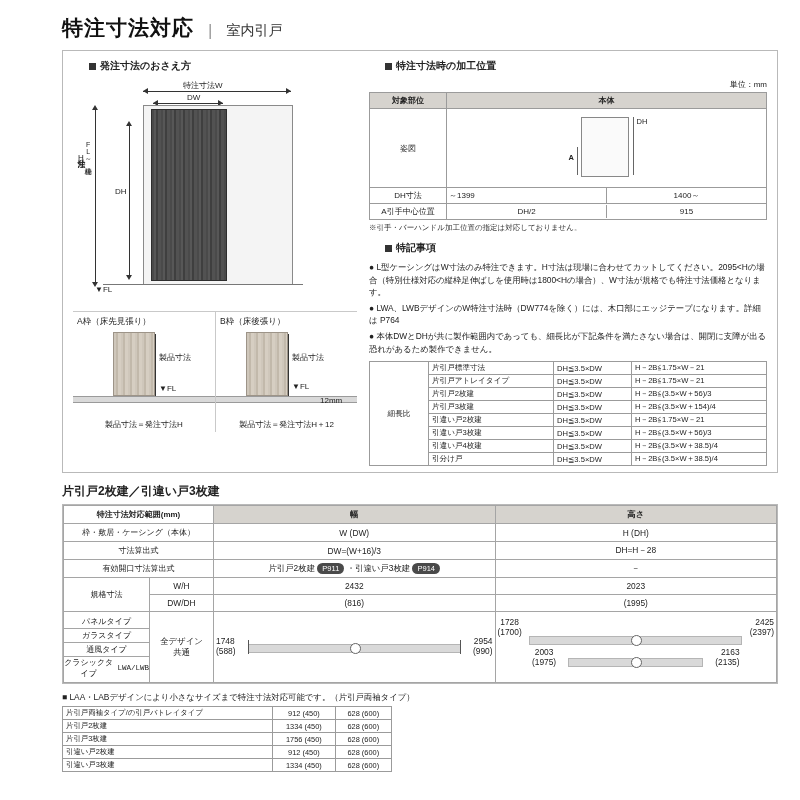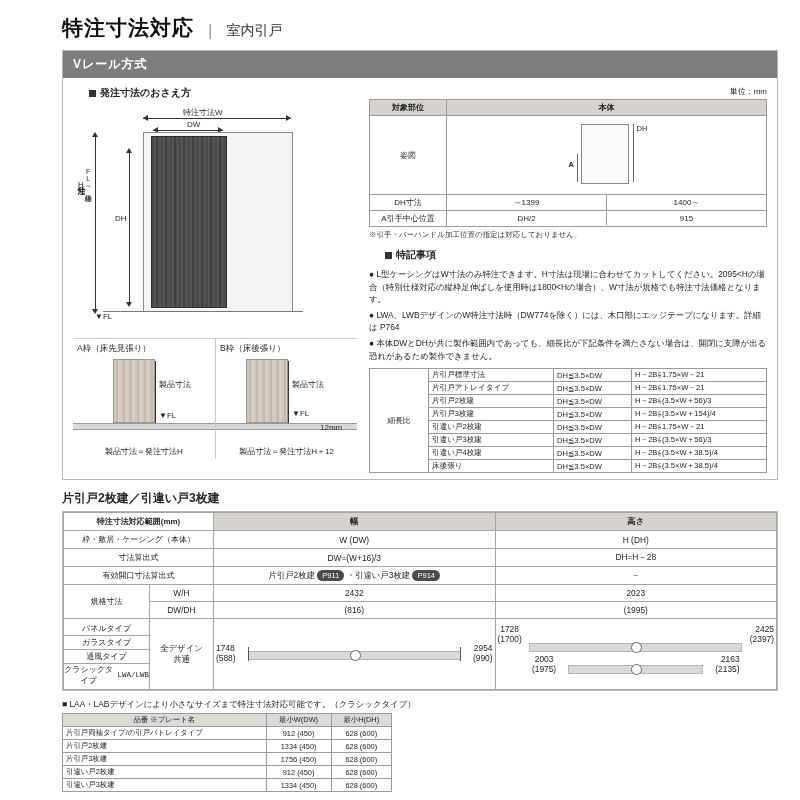--- a/index.html
+++ b/index.html
@@ -123,21 +123,20 @@
 
 <div class="page">
 
   <div class="title-row">
     <span class="title-main">特注寸法対応</span>
     <span class="title-sep">|</span>
     <span class="title-sub">室内引戸</span>
   </div>
 
   <div class="outer">
-    <div class="bar">Vレール方式</div>
 
     <div class="cols">
 
       <div class="col-left">
         <div class="sec-head">
           <span class="sq"></span><span>発注寸法のおさえ方</span>
         </div>
 
         <div class="diagram">
 
@@ -187,20 +186,23 @@
             <div class="dim-txt" style="left:76px;top:40px;">製品寸法</div>
             <div class="dim-txt" style="left:76px;top:70px;">▼FL</div>
             <div class="vline" style="left:72px;top:22px;height:62px;"></div>
             <div class="dim-txt" style="left:104px;top:84px;">12mm</div>
             <div class="note-under">製品寸法＝発注寸法H＋12</div>
           </div>
         </div>
       </div>
 
       <div class="col-right">
+        <div class="sec-head">
+          <span class="sq"></span><span>特注寸法時の加工位置</span>
+        </div>
         <div class="unit">単位：mm</div>
 
         <table class="t">
           <tbody>
               <tr>
             <th class="th-grey" style="width:70px;">対象部位</th>
             <th class="th-grey">本体</th>
           </tr>
           <tr>
             <td class="center">姿図</td>
@@ -211,21 +213,21 @@
               <div style="position:absolute;left:50%;top:8px;margin-left:26px;width:0;height:58px;border-left:1px solid #666;"></div>
               <div style="position:absolute;left:50%;top:38px;margin-left:-30px;width:0;height:28px;border-left:1px solid #666;"></div>
             </td>
           </tr>
           <tr>
             <td class="center">DH寸法</td>
             <td style="padding:0;">
               <table style="width:100%;border-collapse:collapse;">
                 <tbody>
                       <tr>
-                  <td style="width:50%;border:0;border-right:1px solid #9b9b9b;text-align:center;padding:2px;margin-top:26px;">～1399</td>
+                  <td style="width:50%;border:0;border-right:1px solid #9b9b9b;text-align:left;padding:2px;margin-top:26px;">～1399</td>
                   <td style="width:50%;border:0;text-align:center;padding:2px;">1400～</td>
                 </tr>
               </tbody>
                   </table>
             </td>
           </tr>
           <tr>
             <td class="center">A引手中心位置</td>
             <td style="padding:0;">
               <table style="width:100%;border-collapse:collapse;">
@@ -283,21 +285,21 @@
             <td class="k">引違い戸3枚建</td>
             <td>DH≦3.5×DW</td>
             <td>H－2B≦(3.5×W＋56)/3</td>
           </tr>
           <tr>
             <td class="k">引違い戸4枚建</td>
             <td>DH≦3.5×DW</td>
             <td>H－2B≦(3.5×W＋38.5)/4</td>
           </tr>
           <tr>
-            <td class="k">床後張り</td>
+            <td class="k">引分け戸</td>
             <td>DH≦3.5×DW</td>
             <td>H－2B≦(3.5×W＋38.5)/4</td>
           </tr>
         </tbody>
           </table>
       </div>
     </div>
   </div>
 
   <div class="sec2-title">片引戸2枚建／引違い戸3枚建</div>
@@ -398,30 +400,25 @@
             <div>2163</div>
             <div>(2135)</div>
           </div>
         </td>
       </tr>
     </tbody>
       </table>
   </div>
 
   <div class="bottom-note">
-    ■ <span>LAA・LABデザインにより小さなサイズまで特注寸法対応可能です。（クラシックタイプ）</span>
+    ■ <span>LAA・LABデザインにより小さなサイズまで特注寸法対応可能です。（片引戸両袖タイプ）</span>
   </div>
 
   <table class="b">
     <tbody>
-        <tr>
-      <th>品番 ※プレート名</th>
-      <th>最小W(DW)</th>
-      <th>最小H(DH)</th>
-    </tr>
     <tr>
       <td>片引戸両袖タイプ/の引戸バトレイタイプ</td>
       <td class="n">912 (450)</td>
       <td class="n">628 (600)</td>
     </tr>
     <tr>
       <td>片引戸2枚建</td>
       <td class="n">1334 (450)</td>
       <td class="n">628 (600)</td>
     </tr>

